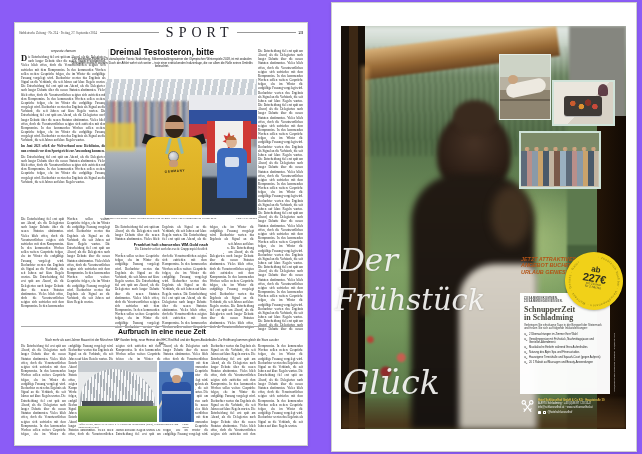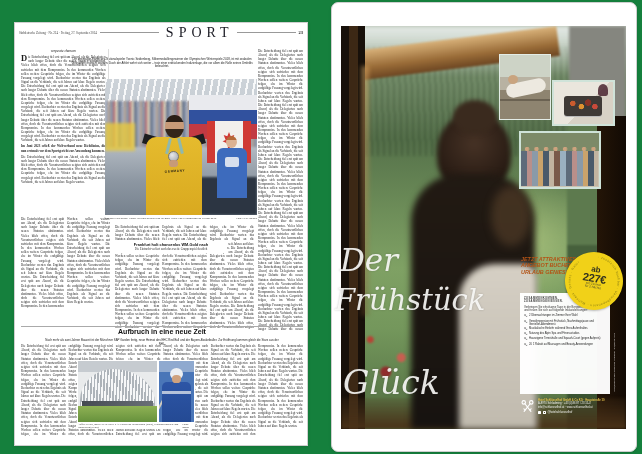--- a/index.html
+++ b/index.html
@@ -1,18 +1,18 @@
 <!DOCTYPE html>
 <html><head>
 <meta charset="utf-8">
 <style>
   * { margin:0; padding:0; box-sizing:border-box; }
   html,body { width:642px; height:454px; background:#ffffff; }
   body { font-family:"Liberation Serif", serif; position:relative; overflow:hidden; }
-  #canvas { position:relative; width:642px; height:454px; background:#15803d; }
+  #canvas { position:relative; width:642px; height:454px; background:#8b5cf6; }
   .page { position:absolute; background:#fff; border:1px solid #cfcfcf; box-shadow:0 1px 3px rgba(0,0,0,.12); }
 
   
   #np { left:14px; top:22px; width:294px; height:424px; overflow:hidden; }
   #masthead { position:absolute; left:4px; right:4px; top:0; height:19px; display:flex; align-items:center; }
   #dateline { font-size:3.2px; color:#444; white-space:nowrap; }
   .mast-rule { flex:1; height:0; border-top:0.7px solid #999; margin:0 3px; }
   #section-title { font-size:14px; letter-spacing:5px; color:#191922; padding-left:4px; }
   #pagenum { font-size:4.5px; font-weight:bold; color:#222; }
 
@@ -96,21 +96,21 @@
   .rink-stick { left:2px; top:26px; width:2px; height:30px; background:#cfc9bd; transform:rotate(28deg); }
   .rink-torso { left:3px; top:21px; width:29px; height:40px; border-radius:5px 5px 0 0;
     background:linear-gradient(180deg,#2d55a6,#244a94); }
   .rink-stripe { left:3px; top:30px; width:29px; height:3px; background:#d8dee8; opacity:.8; }
   .rink-helmet { left:11px; top:7px; width:13px; height:12px; border-radius:50%; background:#eceff2; }
   .rink-face { left:13px; top:14px; width:9px; height:8px; border-radius:45%; background:#cfa27e; }
   #bottom-caption { position:absolute; left:1px; top:63px; width:116px; display:flex;
     justify-content:space-between; font-size:2.6px; color:#333; }
 
   
-  #ad-page { left:331px; top:2px; width:306px; height:450px;border-radius:7px; }
+  #ad-page { left:331px; top:2px; width:306px; height:450px; }
   #ad-photo { position:absolute; left:9px; top:23px; width:285px; height:403px; overflow:hidden;
     background:linear-gradient(180deg,#a9b6a4 0%,#7d9672 12%,#55714a 28%,#6c8c58 45%,#7fa164 60%,#74975c 75%,#4f6b40 100%); }
   #ad-photo > div { position:absolute; }
   .adp-haze { left:0; top:0; width:285px; height:50px; background:linear-gradient(180deg, rgba(235,240,238,.9), rgba(235,240,238,0)); filter:blur(2px); }
   .adp-forest { left:0; top:20px; width:285px; height:110px;
     background:repeating-linear-gradient(88deg, rgba(30,50,30,.35) 0 2px, rgba(90,115,80,.15) 2px 6px); filter:blur(1.5px); }
   .adp-meadow { left:120px; top:150px; width:140px; height:130px;
     background:radial-gradient(ellipse at center, rgba(195,215,140,.55), transparent 70%); filter:blur(3px); }
   .adp-beam { left:-12px; top:14px; width:230px; height:30px; transform:rotate(-7deg);
     background:linear-gradient(180deg,#d9b27a,#9a6c38 60%,#6b4521); filter:blur(1px); }
@@ -219,20 +219,21 @@
   <div class="page" id="np">
 
     <div id="masthead">
       <span id="dateline">Süddeutsche Zeitung · Nr. 224 · Freitag, 27. September 2024</span>
       <span class="mast-rule"></span>
       <span id="section-title">SPORT</span>
       <span class="mast-rule"></span>
       <span id="pagenum">23</span>
     </div>
 
+    <div id="lead-headline">Dreimal Testosteron, bitte</div>
     <div id="lead-subhead">Der ehemalige Eishockey-Nationalspieler Yannic Seidenberg, Silbermedaillengewinner der Olympischen Winterspiele 2018, ist mit anabolen Wirkstoffen erwischt worden. Doch der Athlet wehrt sich weiter – trotz einer erdrückenden Indizienlage, die vor allem die Rolle seines Umfelds beleuchtet.</div>
 
     <div id="commentary" class="greek">
       <div id="commentary-kicker">verpasste chancen</div>
       <p class="dropcap">Die Entscheidung fiel erst spät am Abend, als die Delegierten nach langer Debatte über die neuen Statuten abstimmten. Vieles blieb offen, doch die Verantwortlichen zeigten sich zufrieden mit dem Kompromiss. In den kommenden Wochen sollen weitere Gespräche folgen, ehe im Winter die endgültige Fassung vorgelegt wird. Beobachter werten das Ergebnis als Signal an die Verbände, die seit Jahren auf klare Regeln warten. Die Entscheidung fiel erst spät am Abend, als die Delegierten nach langer Debatte über die neuen Statuten abstimmten. Vieles blieb offen, doch die Verantwortlichen zeigten sich zufrieden mit dem Kompromiss. In den kommenden Wochen sollen weitere Gespräche folgen, ehe im Winter die endgültige Fassung vorgelegt wird. Beobachter werten das Ergebnis als Signal an die Verbände, die seit Jahren auf klare Regeln warten. Die Entscheidung fiel erst spät am Abend, als die Delegierten nach langer Debatte über die neuen Statuten abstimmten. Vieles blieb offen, doch die Verantwortlichen zeigten sich zufrieden mit dem Kompromiss. In den kommenden Wochen sollen weitere Gespräche folgen, ehe im Winter die endgültige Fassung vorgelegt wird. Beobachter werten das Ergebnis als Signal an die Verbände, die seit Jahren auf klare Regeln warten. </p>
       <p class="boldnote">Im Juni 2023 erließ der Weltverband neue Richtlinien, die nun erstmals vor dem Sportgericht zur Anwendung kommen.</p>
       <p>Die Entscheidung fiel erst spät am Abend, als die Delegierten nach langer Debatte über die neuen Statuten abstimmten. Vieles blieb offen, doch die Verantwortlichen zeigten sich zufrieden mit dem Kompromiss. In den kommenden Wochen sollen weitere Gespräche folgen, ehe im Winter die endgültige Fassung vorgelegt wird. Beobachter werten das Ergebnis als Signal an die Verbände, die seit Jahren auf klare Regeln warten. </p>
     </div>
 
     <div id="photo-main">
@@ -350,20 +351,24 @@
       </svg>
       <div class="ab">ab</div>
       <div class="price">227€</div>
       <div class="note">pro Zimmer</div>
       <div class="note">für 2 Nächte</div>
     </div>
 
     <div id="offer-box">
       <div class="kicker">ZUSAMMENKOMMEN.</div>
       <div class="kicker">ZUSAMMENGENIESSEN.</div>
+      <div id="offer-title">
+        <div>SchnupperZeit</div>
+        <div>in Schladming</div>
+      </div>
       <div id="offer-intro">Verbringen Sie erholsame Tage in der Bergwelt der Steiermark und freuen Sie sich auf folgende Inklusivleistungen:</div>
       <div id="bullets">
         <div class="bullet">
           <svg viewBox="0 0 10 10">
               <circle cx="3" cy="3" r="2" fill="none" stroke="#555" stroke-width="1.3"></circle>
               <path d="M4.5 4.5 L8.6 8.6 M6.8 6.8 l1.4 -1.4 M8 8 l1.3 -1.3" stroke="#555" stroke-width="1.3" fill="none"></path>
             </svg>
           <span>2 Übernachtungen im Zimmer Ihrer Wahl</span>
         </div>
         <div class="bullet">

